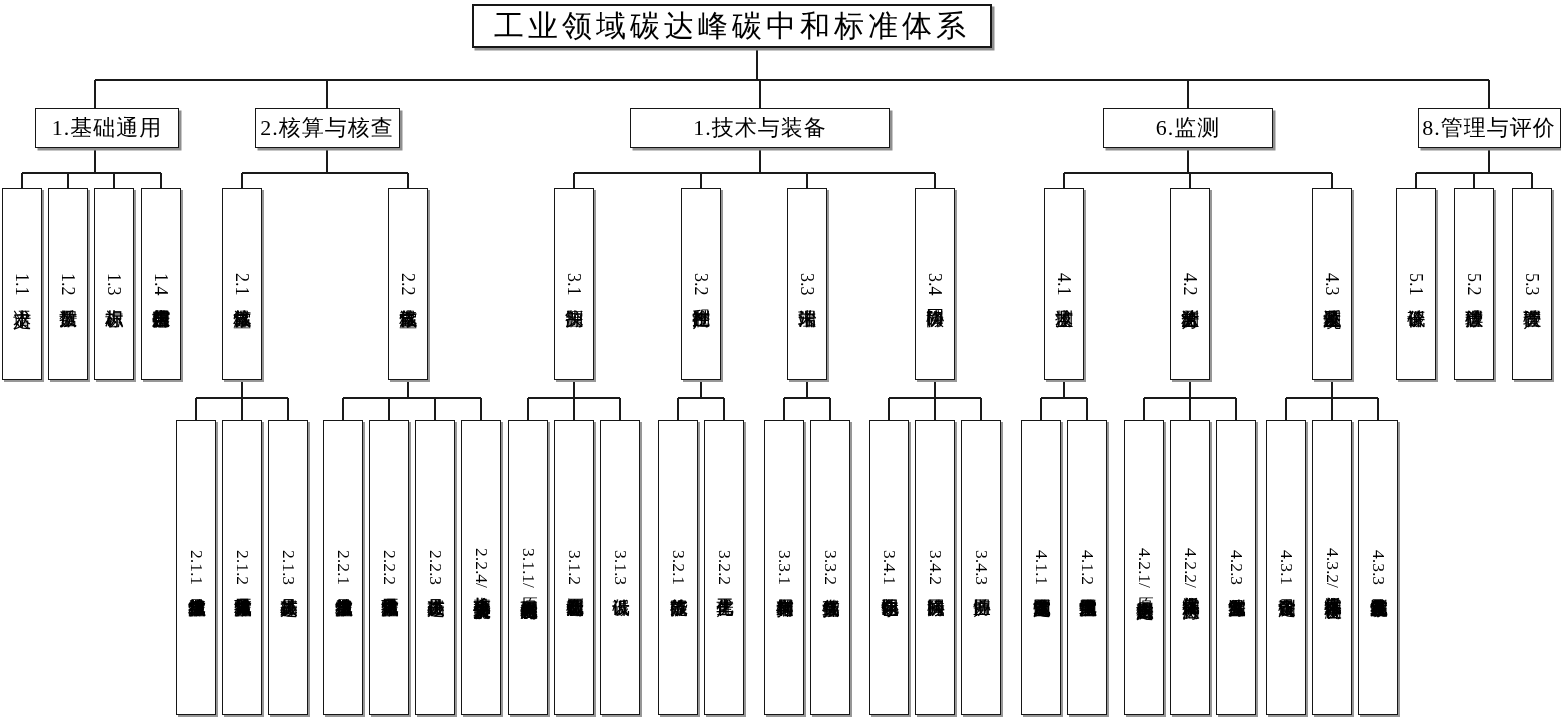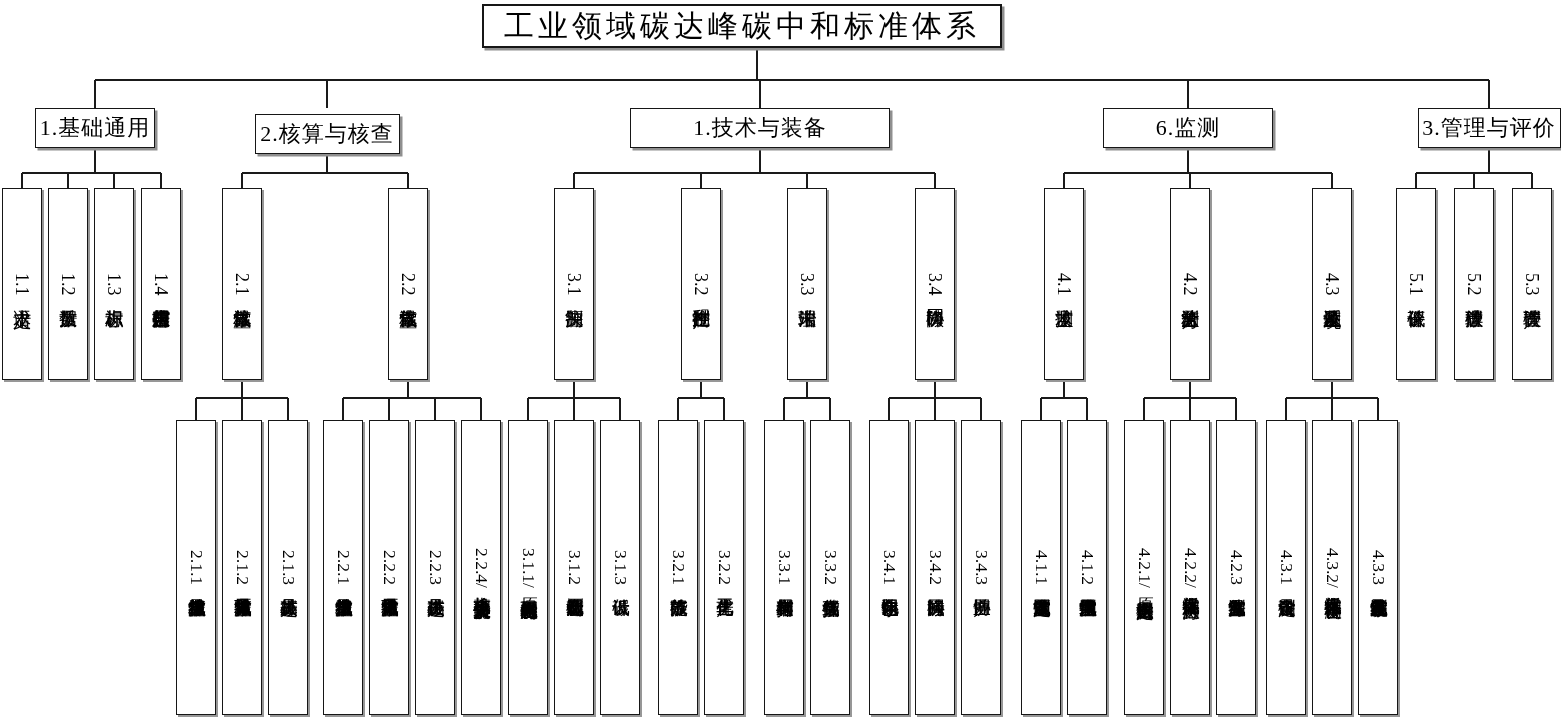--- a/index.html
+++ b/index.html
@@ -32,41 +32,41 @@
   .l3 span { font-size:17.5px; }
 </style>
 </head>
 <body>
 
 <div id="canvas">
   <svg id="connectors" width="1561" height="721" viewBox="0 0 1561 721" shape-rendering="crispEdges">
     <path id="connector-path" fill="none" stroke="#1a1a1a" stroke-width="1.5" d="M757 48 V80 M95 80 H1489 M95 80 V108 M327 80 V108 M760 80 V108 M1188 80 V108 M1489 80 V108 M95 148 V173 M22 173 H161 M22 173 V188 M68 173 V188 M114 173 V188 M161 173 V188 M327 148 V173 M242 173 H408 M242 173 V188 M242 380 V398 M196 398 H288 M196 398 V420 M242 398 V420 M288 398 V420 M408 173 V188 M408 380 V398 M343 398 H481 M343 398 V420 M389 398 V420 M435 398 V420 M481 398 V420 M760 148 V173 M574 173 H935 M574 173 V188 M574 380 V398 M528 398 H620 M528 398 V420 M574 398 V420 M620 398 V420 M701 173 V188 M701 380 V398 M678 398 H724 M678 398 V420 M724 398 V420 M807 173 V188 M807 380 V398 M784 398 H830 M784 398 V420 M830 398 V420 M935 173 V188 M935 380 V398 M889 398 H981 M889 398 V420 M935 398 V420 M981 398 V420 M1188 148 V173 M1064 173 H1332 M1064 173 V188 M1064 380 V398 M1041 398 H1087 M1041 398 V420 M1087 398 V420 M1190 173 V188 M1190 380 V398 M1144 398 H1236 M1144 398 V420 M1190 398 V420 M1236 398 V420 M1332 173 V188 M1332 380 V398 M1286 398 H1378 M1286 398 V420 M1332 398 V420 M1378 398 V420 M1489 148 V173 M1416 173 H1532 M1416 173 V188 M1474 173 V188 M1532 173 V188"></path>
   </svg>
 
-  <div class="rootbox" style="left:482px; top:4px; width:520px; height:44px;">
+  <div class="rootbox" style="left:472px; top:4px; width:520px; height:44px;">
     <span>工业领域碳达峰碳中和标准体系</span>
   </div>
 
   <div id="nodes">
-      <div class="hbox" style="left: 35px; top: 108px; width: 120px; height: 40px;">
+      <div class="hbox" style="left: 35px; top: 108px; width: 144px; height: 40px;">
         <span>1.基础通用</span>
       </div>
       <div class="vbox l2" style="left: 2px; top: 188px; width: 40px; height: 192px;">
         <span>1.1术语定义</span>
       </div>
       <div class="vbox l2" style="left: 48px; top: 188px; width: 40px; height: 192px;">
         <span>1.2数据质量</span>
       </div>
       <div class="vbox l2" style="left: 94px; top: 188px; width: 40px; height: 192px;">
         <span>1.3标识标志</span>
       </div>
       <div class="vbox l2" style="left: 141px; top: 188px; width: 40px; height: 192px;">
         <span>1.4报告声明与信息披露</span>
       </div>
-      <div class="hbox" style="left: 254.5px; top: 108px; width: 145px; height: 40px; margin-top: 6px;">
+      <div class="hbox" style="left: 254.5px; top: 108px; width: 145px; height: 40px;">
         <span>2.核算与核查</span>
       </div>
       <div class="vbox l2" style="left: 222px; top: 188px; width: 40px; height: 192px;">
         <span>2.1温室气体核算</span>
       </div>
       <div class="vbox l3" style="left: 176px; top: 420px; width: 40px; height: 295px;">
         <span>2.1.1组织温室气体排放量核算</span>
       </div>
       <div class="vbox l3" style="left: 222px; top: 420px; width: 40px; height: 295px;">
         <span>2.1.2项目温室气体减排量核算</span>
@@ -164,21 +164,21 @@
       <div class="vbox l3" style="left: 1266px; top: 420px; width: 40px; height: 295px;">
         <span>4.3.1碳含量测定设备</span>
       </div>
       <div class="vbox l3" style="left: 1312px; top: 420px; width: 40px; height: 295px;">
         <span>4.3.2温室气体采样/检测设备</span>
       </div>
       <div class="vbox l3" style="left: 1358px; top: 420px; width: 40px; height: 295px;">
         <span>4.3.3温室气体在线监测设备及系统</span>
       </div>
       <div class="hbox" style="left: 1417.5px; top: 108px; width: 143px; height: 40px;">
-        <span>3.管理与评价</span>
+        <span>8.管理与评价</span>
       </div>
       <div class="vbox l2" style="left: 1396px; top: 188px; width: 40px; height: 192px;">
         <span>5.1低碳评价</span>
       </div>
       <div class="vbox l2" style="left: 1454px; top: 188px; width: 40px; height: 192px;">
         <span>5.2碳排放管理</span>
       </div>
       <div class="vbox l2" style="left: 1512px; top: 188px; width: 40px; height: 192px;">
         <span>5.3碳资产管理</span>
       </div>

